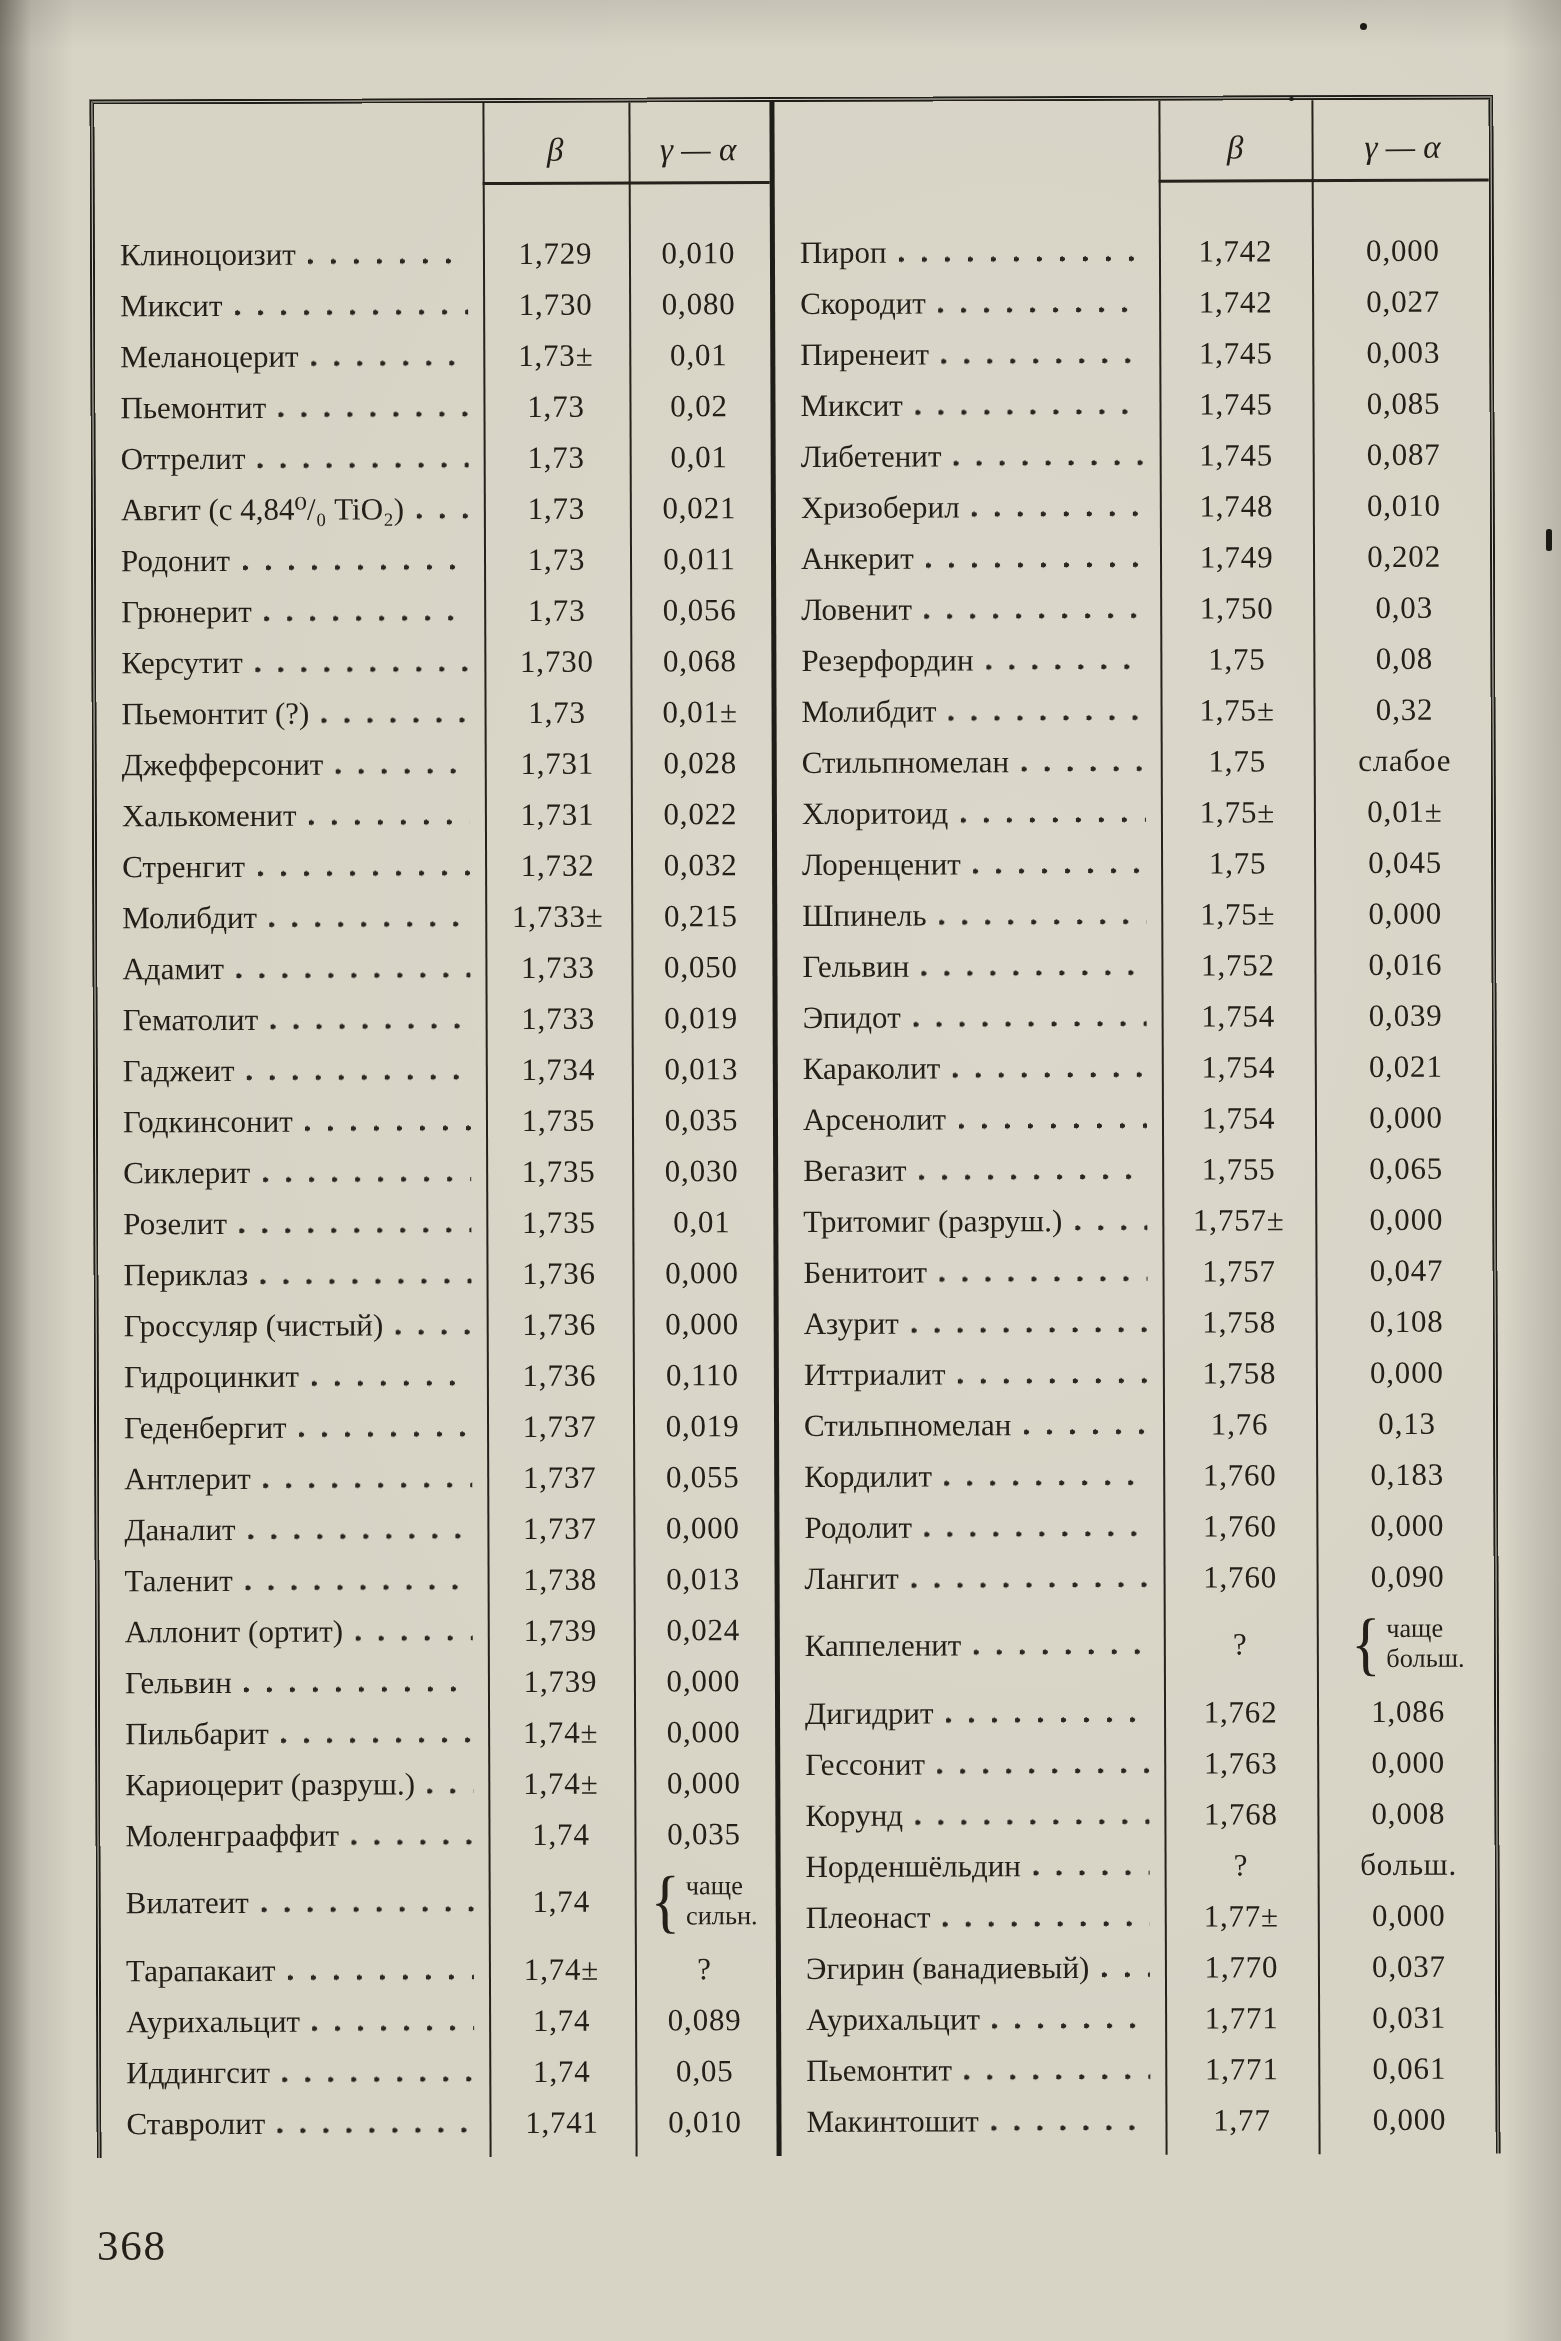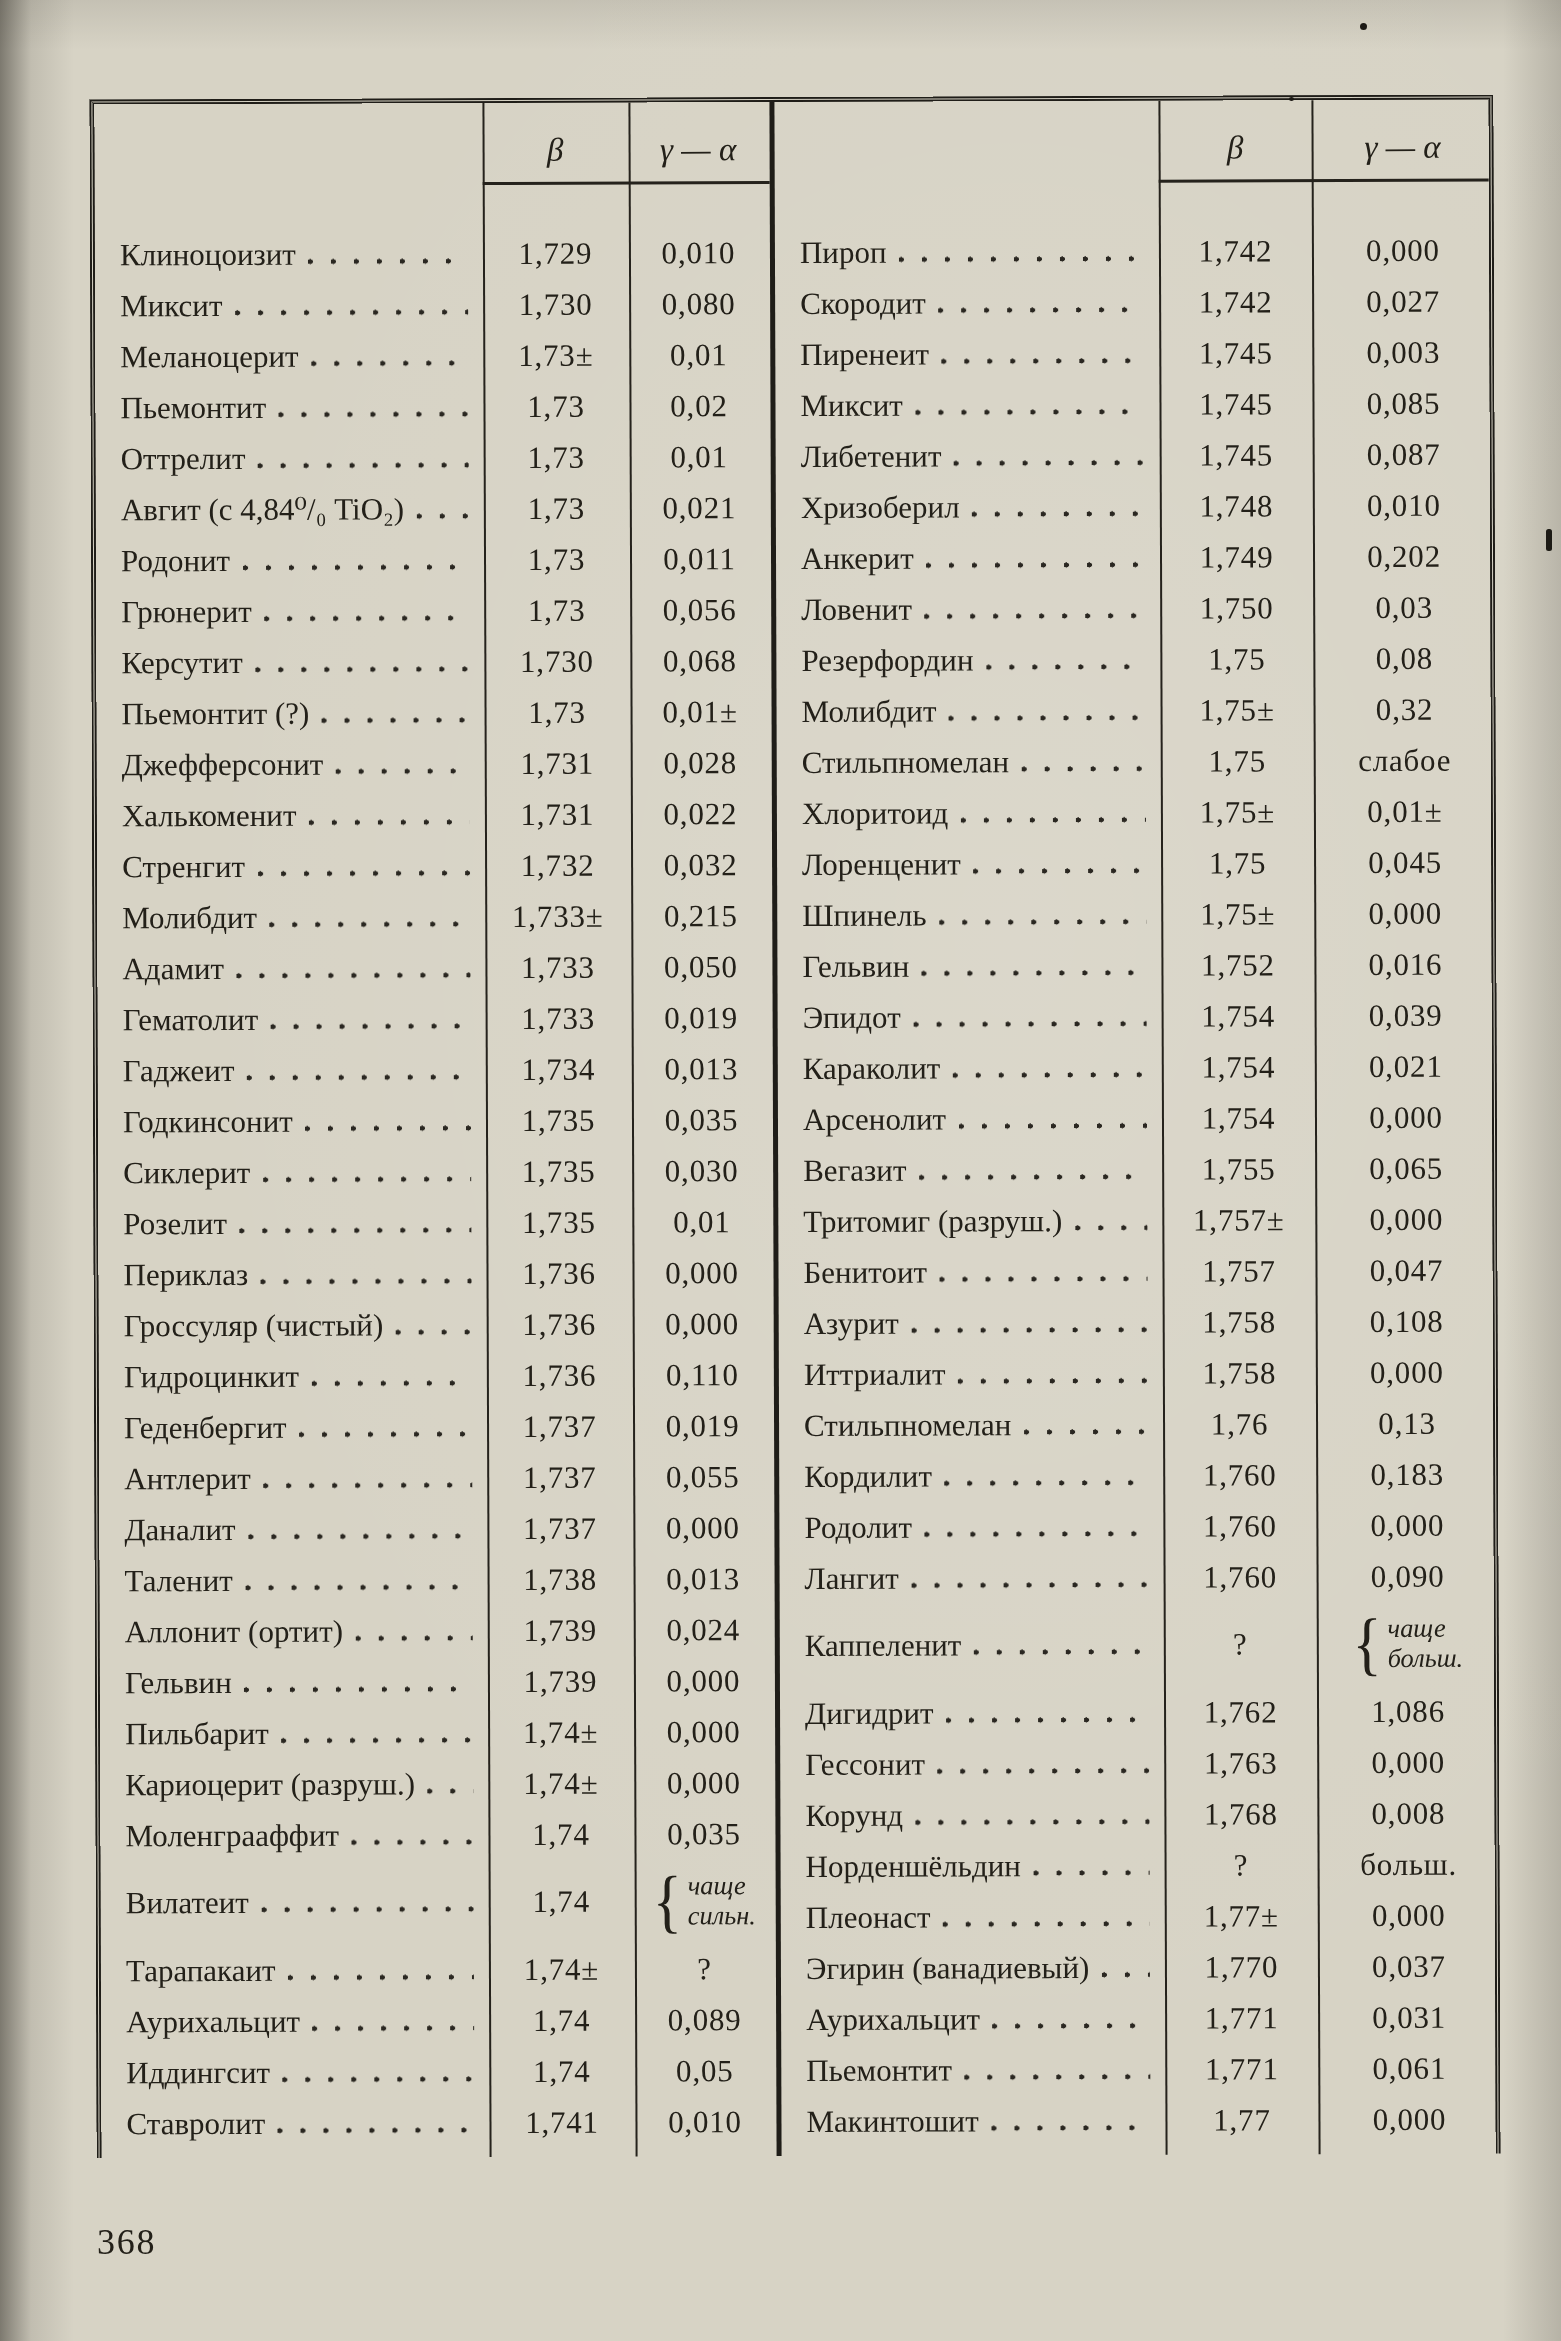--- a/index.html
+++ b/index.html
@@ -87,25 +87,25 @@
     letter-spacing:0.8px;
     white-space:nowrap;
   }
   .brace-val{
     display:flex; align-items:center; justify-content:center; gap:5px;
   }
   .brace-glyph{
     font-size:61px; font-weight:400; line-height:0.85;
     transform:scaleY(1.15);
   }
-  .brace-lines{ text-align:left; font-size:26.4px; line-height:1.12; letter-spacing:0;font-style:italic; }
+  .brace-lines{ text-align:left; font-size:26.4px; line-height:1.12; letter-spacing:0; }
   .page-number{
     position:absolute;
     left:97px; top:2221px;
-    font-size:36px;
+    font-size:43px;
     letter-spacing:1.7px;
   }
   .speck{ position:absolute; background:#1c1a15; border-radius:50%; }
 </style>
 </head>
 <body>
 
 <div class="page">
 
   <div class="table-frame">

